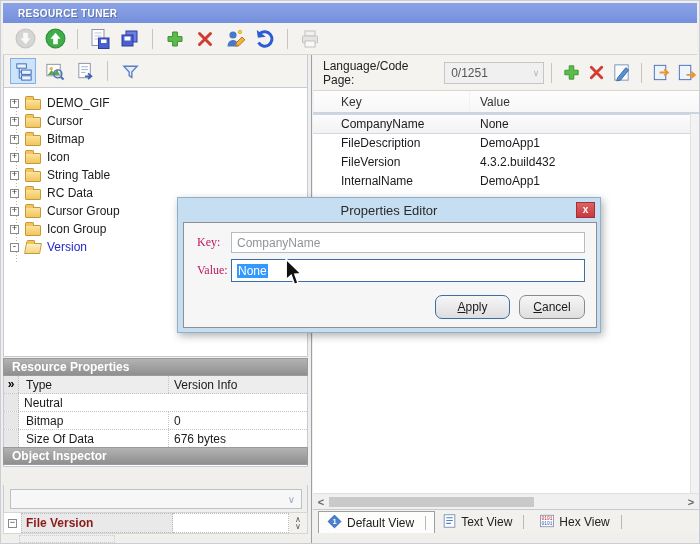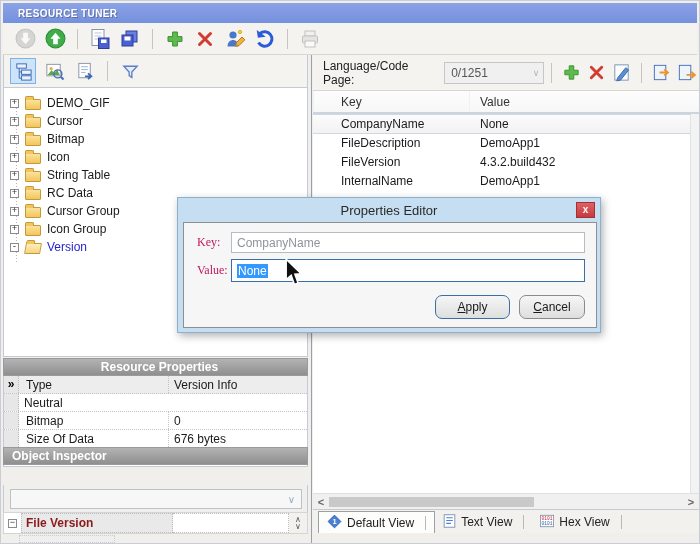--- a/index.html
+++ b/index.html
@@ -279,21 +279,21 @@
       </div>
 
       <div class="trow selected-branch">
         <span class="expander">-</span>
         <span class="ticon ic-folder-open"></span>
         <span class="tlabel">Version</span>
       </div>
 
     </div>
 
-  <div class="panel-header" style="top:357px;justify-content:center;">
+  <div class="panel-header" style="top:357px;">
     <span>Resource Properties</span>
   </div>
   <div class="props-grid">
 
       <div class="prow selected">
         <span class="pmark">»</span>
         <span class="pname">Type</span>
         <span class="pvalue">Version Info</span>
       </div>
 

